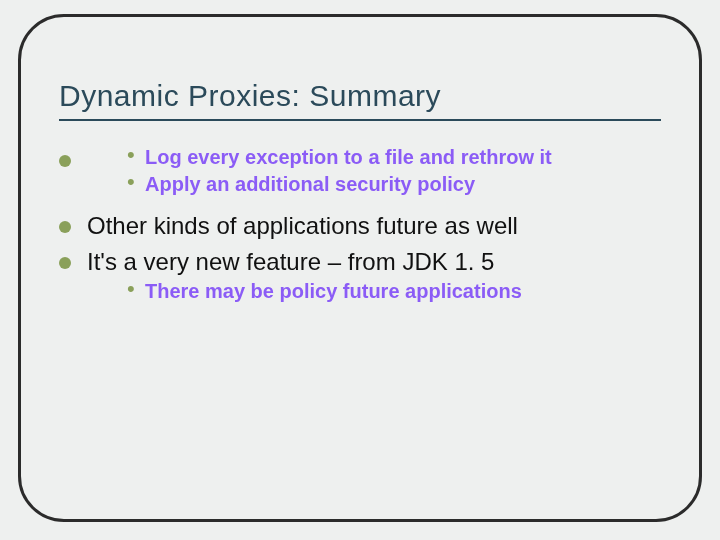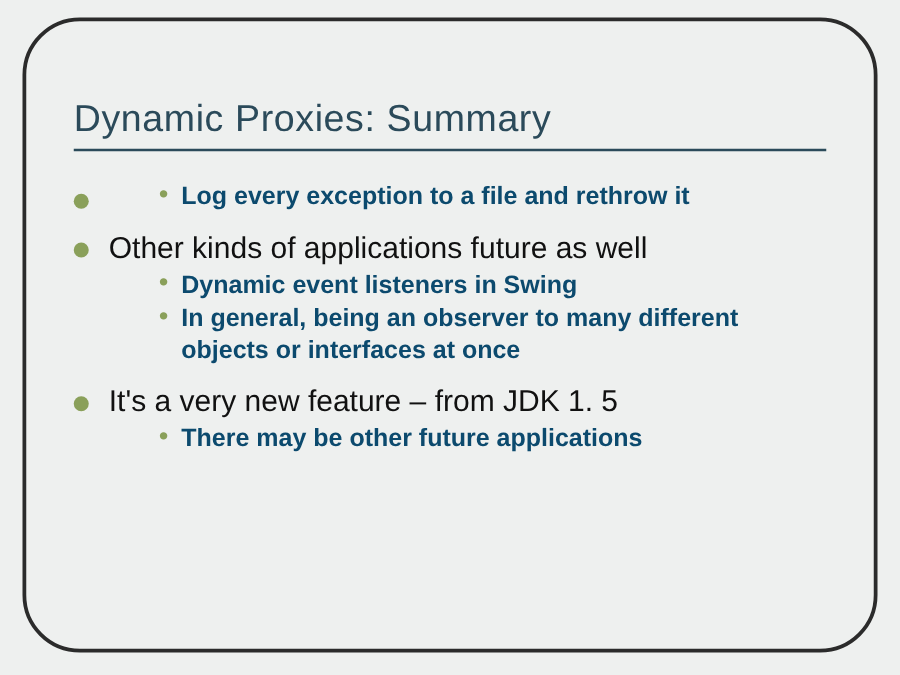--- a/index.html
+++ b/index.html
@@ -60,21 +60,21 @@
   }
   ul.sub {
     list-style: none;
     margin: 2px 0 14px 0;
     padding: 0 0 0 40px;
   }
   ul.sub > li {
     position: relative;
     padding-left: 18px;
     font-size: 20px;
-    color: #0c4a6e;
+    color: #8b5cf6;
     font-weight: bold;
     line-height: 1.25;
     margin-bottom: 2px;
   }
   ul.sub > li::before {
     content: '•';
     position: absolute;
     left: 0;
     top: -4px;
     color: #8aa05a;
@@ -86,33 +86,30 @@
 <body>
 
 <div class="slide">
   <div class="frame">
     <div class="title">Dynamic Proxies: Summary</div>
     <ul class="top">
 
       <li>
         <ul class="sub">
           <li>Log every exception to a file and rethrow it</li>
+          <li>Apply an additional security policy</li>
         </ul>
       </li>
 
       <li>
         <span>Other kinds of applications future as well</span>
-        <ul class="sub">
-          <li>Dynamic event listeners in Swing</li>
-          <li>In general, being an observer to many different objects or interfaces at once</li>
-        </ul>
       </li>
 
       <li>
         <span>It's a very new feature – from JDK 1. 5</span>
         <ul class="sub">
-          <li>There may be other future applications</li>
+          <li>There may be policy future applications</li>
         </ul>
       </li>
 
     </ul>
   </div>
 </div>
 
 </body></html>

